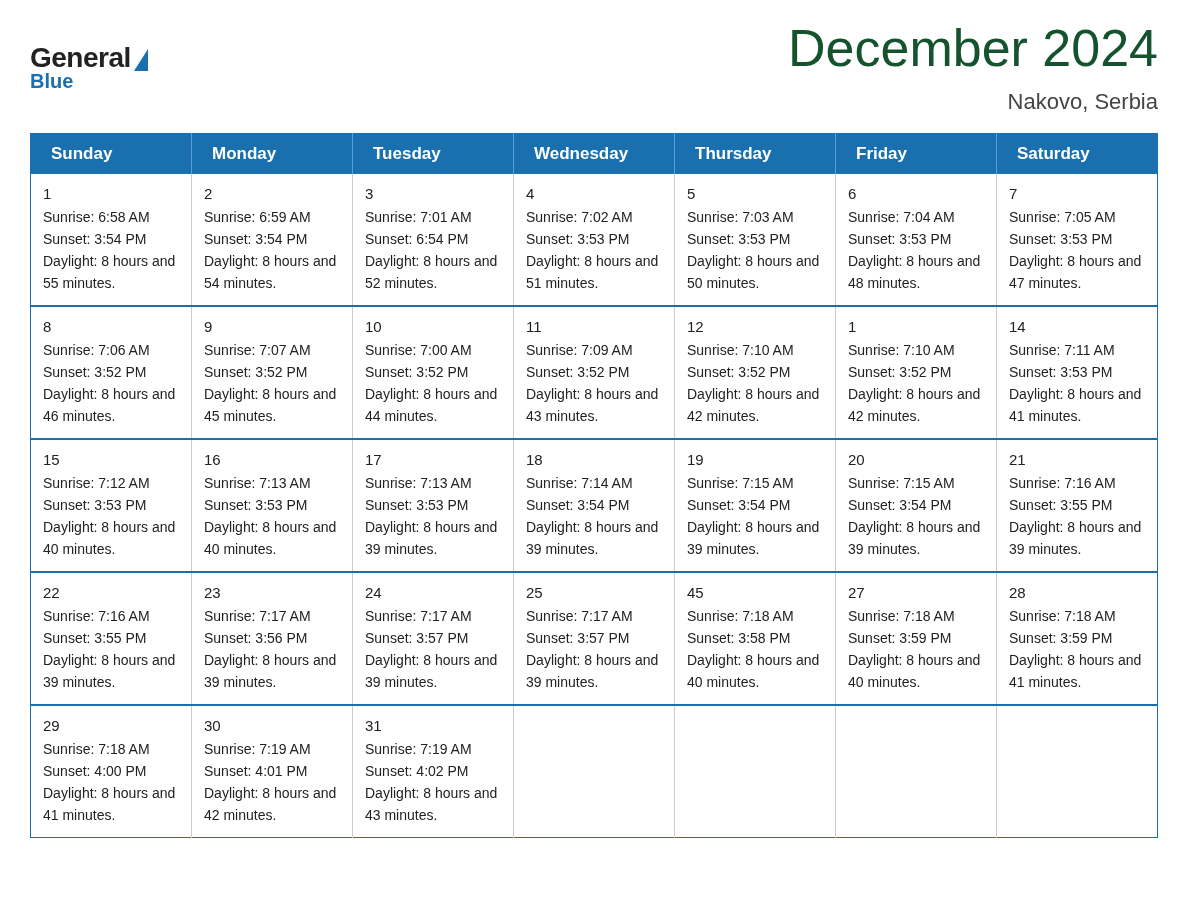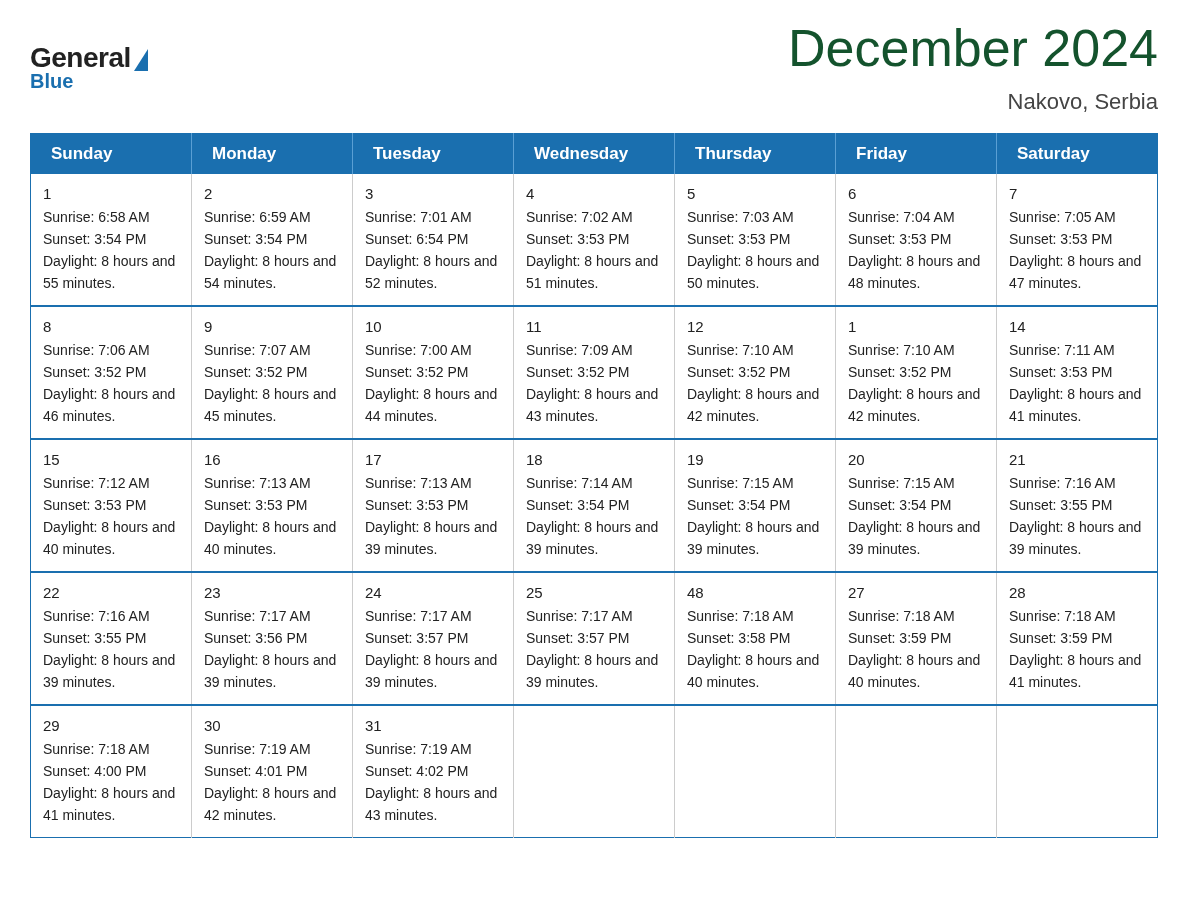--- a/index.html
+++ b/index.html
@@ -214,21 +214,21 @@
 Daylight: 8 hours and 39 minutes.</span></td>
         <td><span class="day-number">23</span><span class="day-info">Sunrise: 7:17 AM
 Sunset: 3:56 PM
 Daylight: 8 hours and 39 minutes.</span></td>
         <td><span class="day-number">24</span><span class="day-info">Sunrise: 7:17 AM
 Sunset: 3:57 PM
 Daylight: 8 hours and 39 minutes.</span></td>
         <td><span class="day-number">25</span><span class="day-info">Sunrise: 7:17 AM
 Sunset: 3:57 PM
 Daylight: 8 hours and 39 minutes.</span></td>
-        <td><span class="day-number">48</span><span class="day-info">Sunrise: 7:18 AM
+        <td><span class="day-number">45</span><span class="day-info">Sunrise: 7:18 AM
 Sunset: 3:58 PM
 Daylight: 8 hours and 40 minutes.</span></td>
         <td><span class="day-number">27</span><span class="day-info">Sunrise: 7:18 AM
 Sunset: 3:59 PM
 Daylight: 8 hours and 40 minutes.</span></td>
         <td><span class="day-number">28</span><span class="day-info">Sunrise: 7:18 AM
 Sunset: 3:59 PM
 Daylight: 8 hours and 41 minutes.</span></td>
       </tr>
       <tr>

